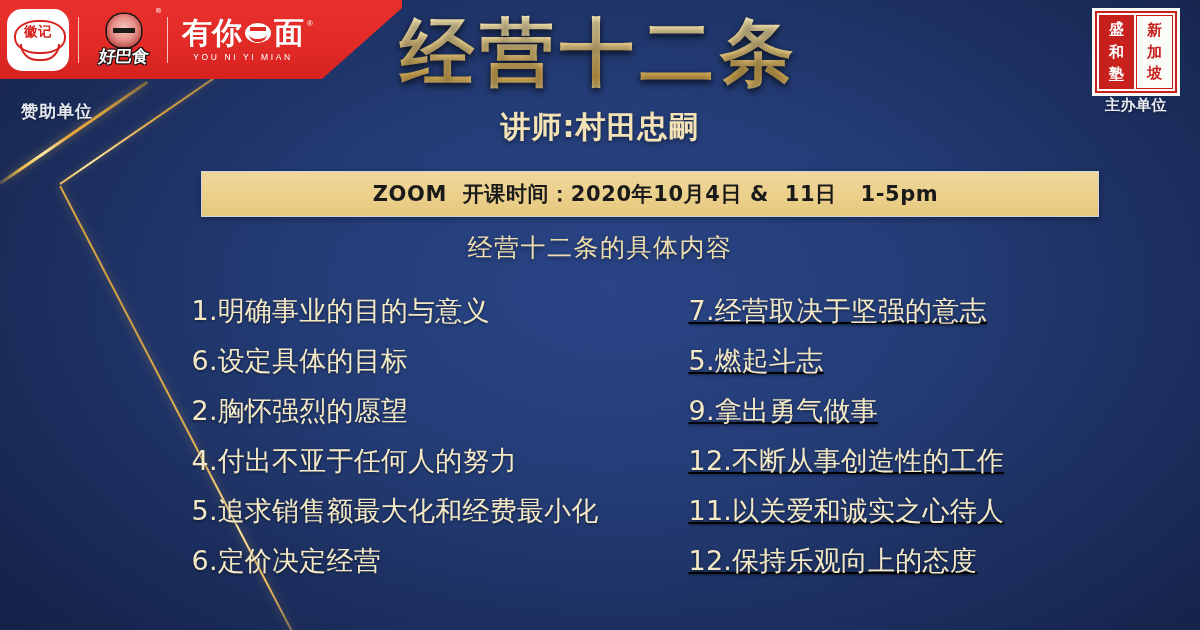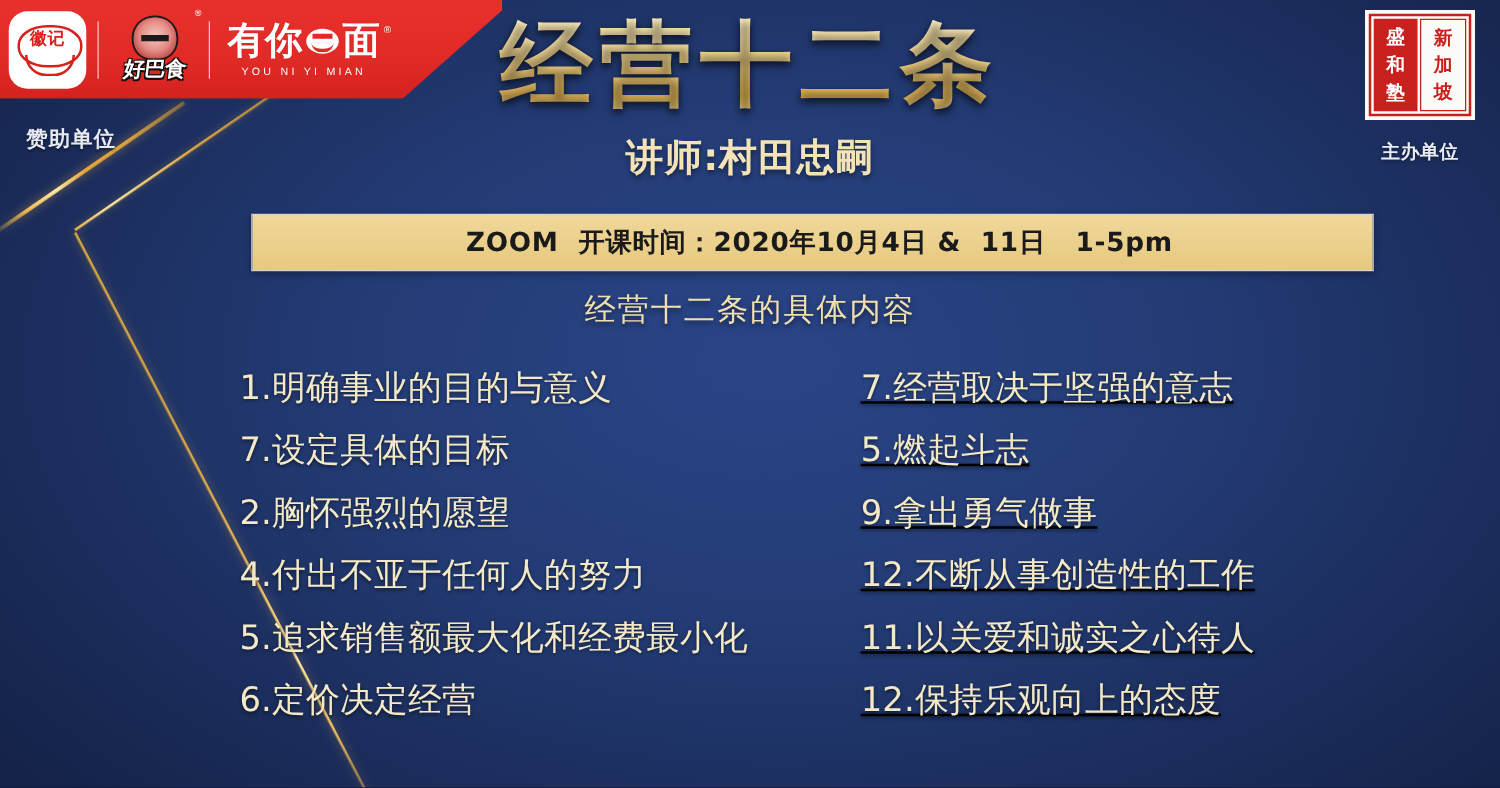--- a/index.html
+++ b/index.html
@@ -221,21 +221,21 @@
     width:82px;height:82px;border:2.5px solid #c8201c;box-sizing:border-box;
     display:flex;padding:2px;gap:2px;
   }
   .seal-half{
     flex:1;display:flex;flex-direction:column;align-items:center;justify-content:space-evenly;
     font-family:"DejaVu Sans",sans-serif;font-weight:700;font-size:15px;line-height:15px;
   }
   .seal-left{background:#c8201c;color:#fff;}
   .seal-right{background:#fbfbf8;color:#c8201c;border:1.5px solid #c8201c;box-sizing:border-box;}
   .organiser-label{
-    margin-top:16px;font-size:15px;font-weight:700;color:#e9ecf4;letter-spacing:.5px;
+    margin-top:0;font-size:15px;font-weight:700;color:#e9ecf4;letter-spacing:.5px;
     font-family:"DejaVu Sans",sans-serif;
     text-shadow:0 1px 3px rgba(0,0,0,.5);
   }
 </style>
 </head>
 <body>
 
 <div id="poster">
 
   <div id="vignette"></div>
@@ -301,21 +301,21 @@
 
   <div class="banner">
     <span class="banner-text">ZOOM  开课时间：2020年10月4日 &amp;  11日   1-5pm</span>
   </div>
 
   <div class="section-heading">经营十二条的具体内容</div>
 
   <div class="lists">
     <div class="col col-left">
       <div class="item">1.明确事业的目的与意义</div>
-      <div class="item">7.设定具体的目标</div>
+      <div class="item">6.设定具体的目标</div>
       <div class="item">2.胸怀强烈的愿望</div>
       <div class="item">4.付出不亚于任何人的努力</div>
       <div class="item">5.追求销售额最大化和经费最小化</div>
       <div class="item">6.定价决定经营</div>
     </div>
     <div class="col col-right">
       <div class="item">7.经营取决于坚强的意志</div>
       <div class="item">5.燃起斗志</div>
       <div class="item">9.拿出勇气做事</div>
       <div class="item">12.不断从事创造性的工作</div>

